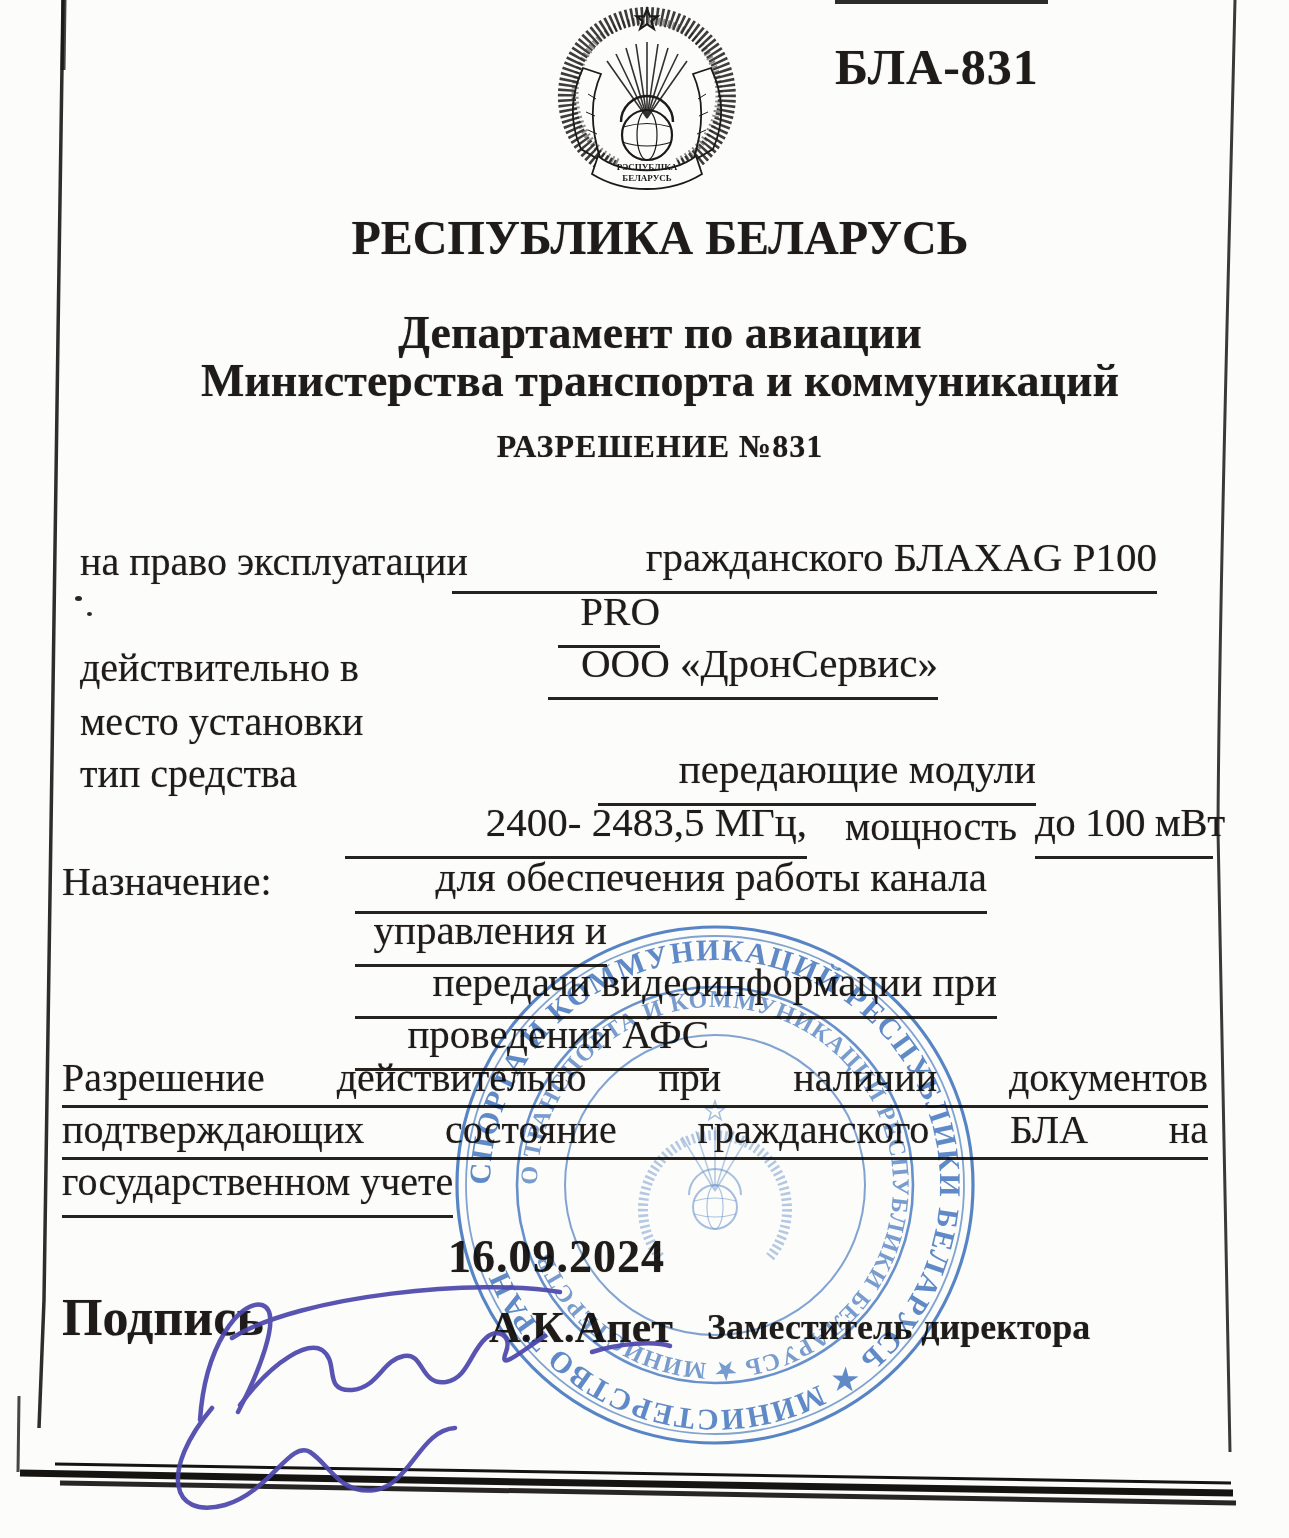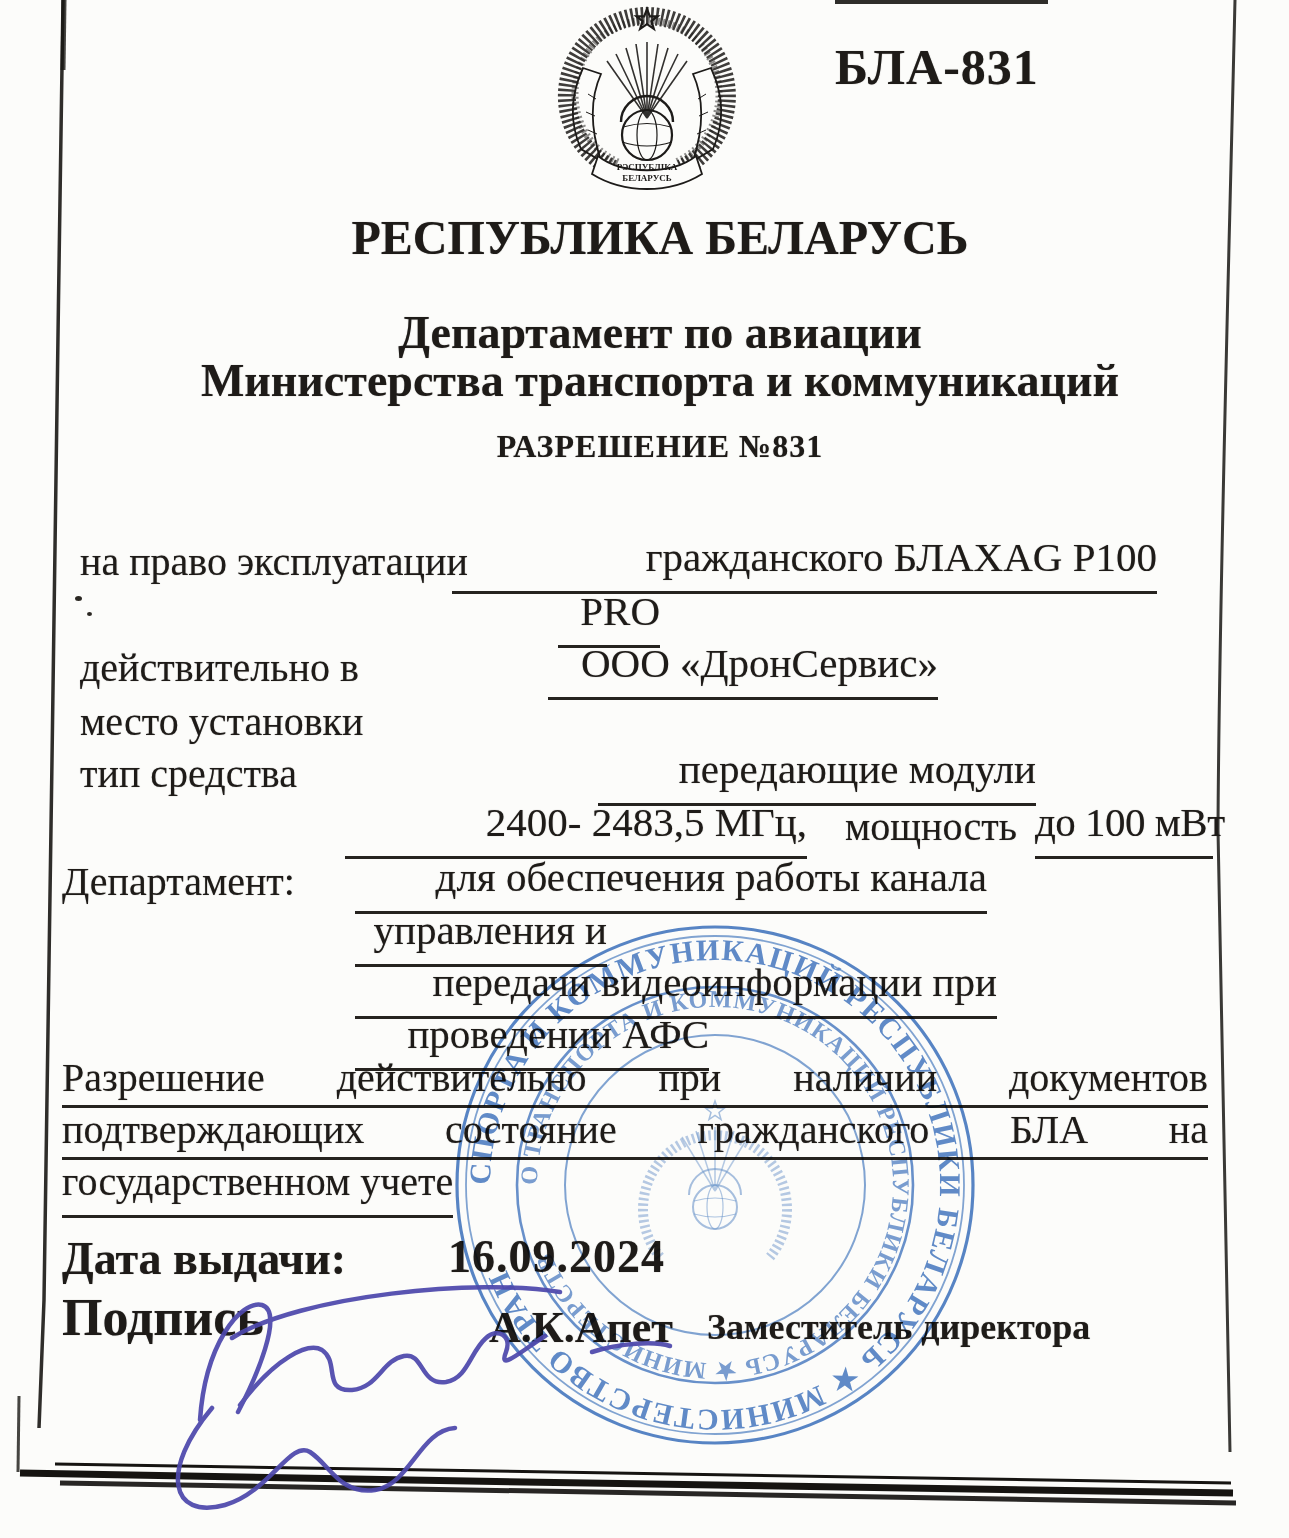--- a/index.html
+++ b/index.html
@@ -104,31 +104,30 @@
 
   <span class="abs lbl scan" style="left:80px;top:698px;">место установки</span>
 
   <span class="abs val scan u" style="left:598px;top:745px;width:438px;">передающие модули</span>
   <span class="abs lbl scan" style="left:80px;top:750px;">тип средства</span>
 
   <span class="abs val scan u" style="left:345px;top:798px;width:462px;">2400- 2483,5 МГц,</span>
   <span class="abs lbl scan" style="left:845px;top:803px;">мощность</span>
   <span class="abs val scan u" style="left:1035px;top:798px;width:178px;letter-spacing:-0.5px;">до 100 мВт</span>
 
-  <span class="abs lbl scan" style="left:62px;top:858px;">Департамент:</span>
+  <span class="abs lbl scan" style="left:62px;top:858px;">Назначение:</span>
   <span class="abs val scan u" style="left:355px;top:853px;width:632px;">для обеспечения работы канала</span>
   <span class="abs val scan u" style="left:355px;top:906px;width:252px;">управления и</span>
   <span class="abs val scan u" style="left:355px;top:958px;width:642px;">передачи видеоинформации при</span>
   <span class="abs val scan u" style="left:355px;top:1010px;width:354px;">проведении АФС</span>
 
   <div class="jline" style="top:1054px;">Разрешение действительно при наличии документов</div>
   <div class="jline" style="top:1106px;">подтверждающих состояние гражданского БЛА на</div>
   <span class="abs lbl scan u" style="left:62px;top:1158px;">государственном учете</span>
 
-  <span class="abs bold scan" style="left:62px;top:1232px;font-size:46px;">Дата выдачи:</span>
   <span class="abs bold scan" style="left:448px;top:1230px;font-size:46px;letter-spacing:1px;">16.09.2024</span>
 
   <span class="abs bold scan" style="left:62px;top:1288px;font-size:52px;">Подпись</span>
   <span class="abs bold scan" style="left:489px;top:1302px;font-size:44px;">А.К.Апет</span>
   <span class="abs bold scan" style="left:707px;top:1306px;font-size:36px;">Заместитель директора</span>
 
   <div class="speck" style="left:75px;top:596px;width:7px;height:5px;"></div>
   <div class="speck" style="left:87px;top:612px;width:5px;height:4px;"></div>
   <div class="speck" style="left:329px;top:1177px;width:3px;height:3px;"></div>
 

